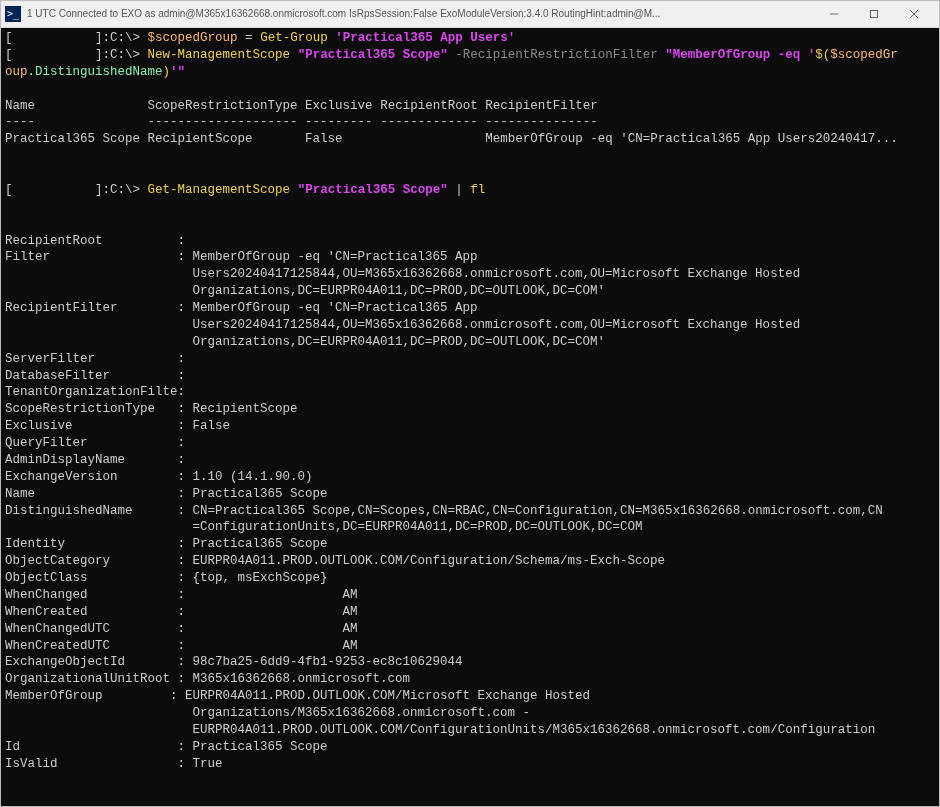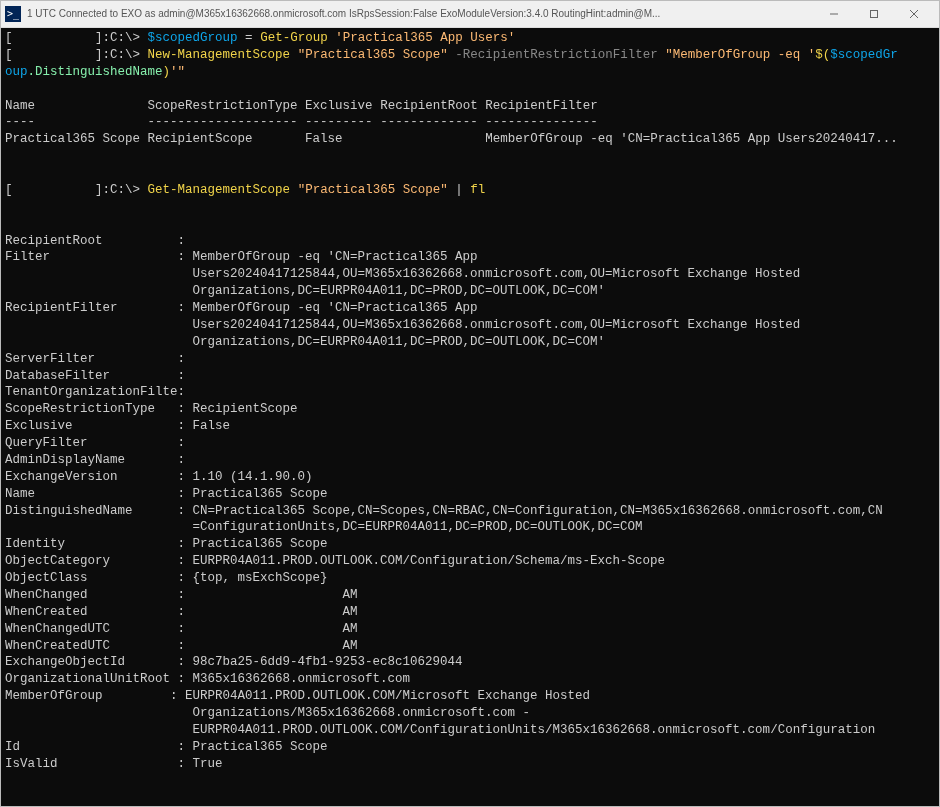--- a/index.html
+++ b/index.html
@@ -14,22 +14,22 @@
   
   .terminal{flex:1;background:#0c0c0c;color:#cccccc;padding:2px 4px 4px 4px;overflow:hidden;position:relative;font-variant-ligatures:none;}
   .line{white-space:pre;}
   .prompt-brackets{color:#ccc;}
   .redact{background:#0c0c0c;color:#0c0c0c;display:inline-block;}
   .path{color:#ccc;}
   .gt{color:#ccc;}
   .yellow{color:#f1d44a;}
   .white{color:#cccccc;}
   .gray{color:#888888;}
-  .string{color:#fdba74;}
-  .var{color:#0ea5e9;}
+  .string{color:#d946ef;font-weight:bold;}
+  .var{color:#fdba74;}
   .dot{color:#86efac;}
 </style>
 </head>
 <body>
 
 <div class="window">
   <div class="titlebar">
     <div class="ps-icon">&gt;_</div>
     <div class="title">1 UTC Connected to EXO as admin@M365x16362668.onmicrosoft.com IsRpsSession:False ExoModuleVersion:3.4.0 RoutingHint:admin@M...</div>
     <div class="win-controls">

